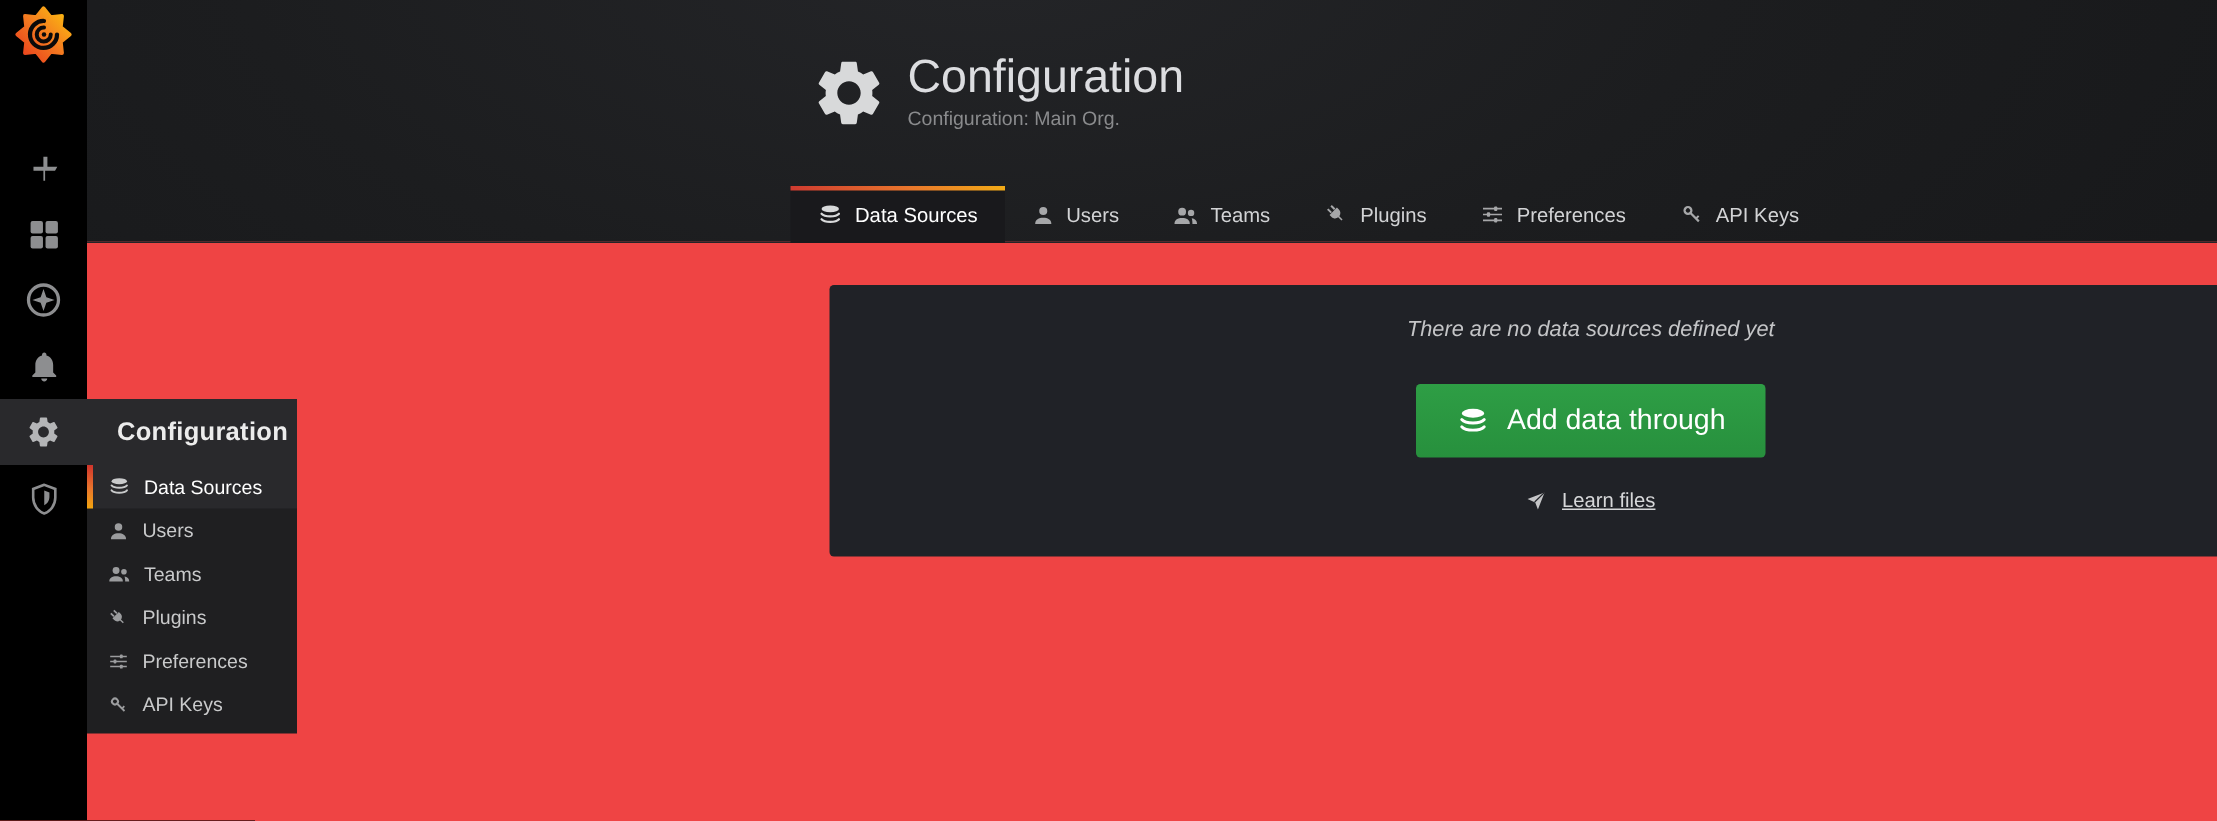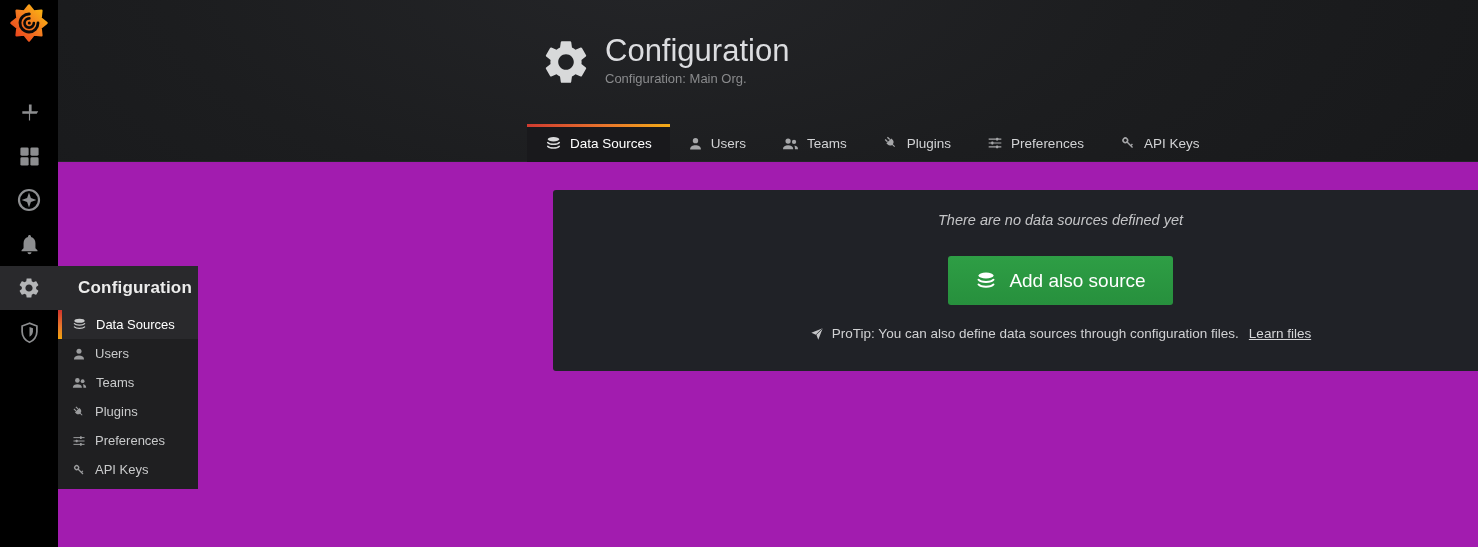--- a/index.html
+++ b/index.html
@@ -1,20 +1,20 @@
 <!DOCTYPE html>
 <html><head>
 <meta charset="utf-8">
 <style>
   * { margin:0; padding:0; box-sizing:border-box; }
   html,body { background:#000; }
   body { font-family:"Liberation Sans", sans-serif; }
   .app {
     position:relative; width:1478px; height:547px;
-    background:#a21caf; overflow:hidden;
+    background:#ef4444; overflow:hidden;
     color:#d8d9da;
   }
 
   
   .sidebar {
     position:absolute; left:0; top:0; width:58px; height:547px;
     background:#000; z-index:4;
   }
   .logo {
     width:40px; height:40px; margin:3px 0 0 9px; cursor:pointer;
@@ -231,29 +231,28 @@
   </header>
 
   <section class="panel">
     <div class="empty-msg">There are no data sources defined yet</div>
     <button class="btn-success">
       <span class="ic">
           <svg width="22" height="22" viewBox="0 0 24 24">
             <use href="#i-db"></use>
           </svg>
         </span>
-      <span>Add also source</span>
+      <span>Add data through</span>
     </button>
     <div class="protip">
       <span class="ic">
           <svg width="14" height="14" viewBox="0 0 24 24">
             <use href="#i-rocket"></use>
           </svg>
         </span>
-      <span>ProTip: You can also define data sources through configuration files.</span>
       <a>Learn files</a>
     </div>
   </section>
 
   <aside class="sidebar">
     <div class="logo">
       <svg width="40" height="40" viewBox="0 0 24 24">
         <defs>
           <linearGradient id="glg" x1="0" y1="1" x2="1" y2="0">
             <stop offset="0" stop-color="#e8351c"></stop>

